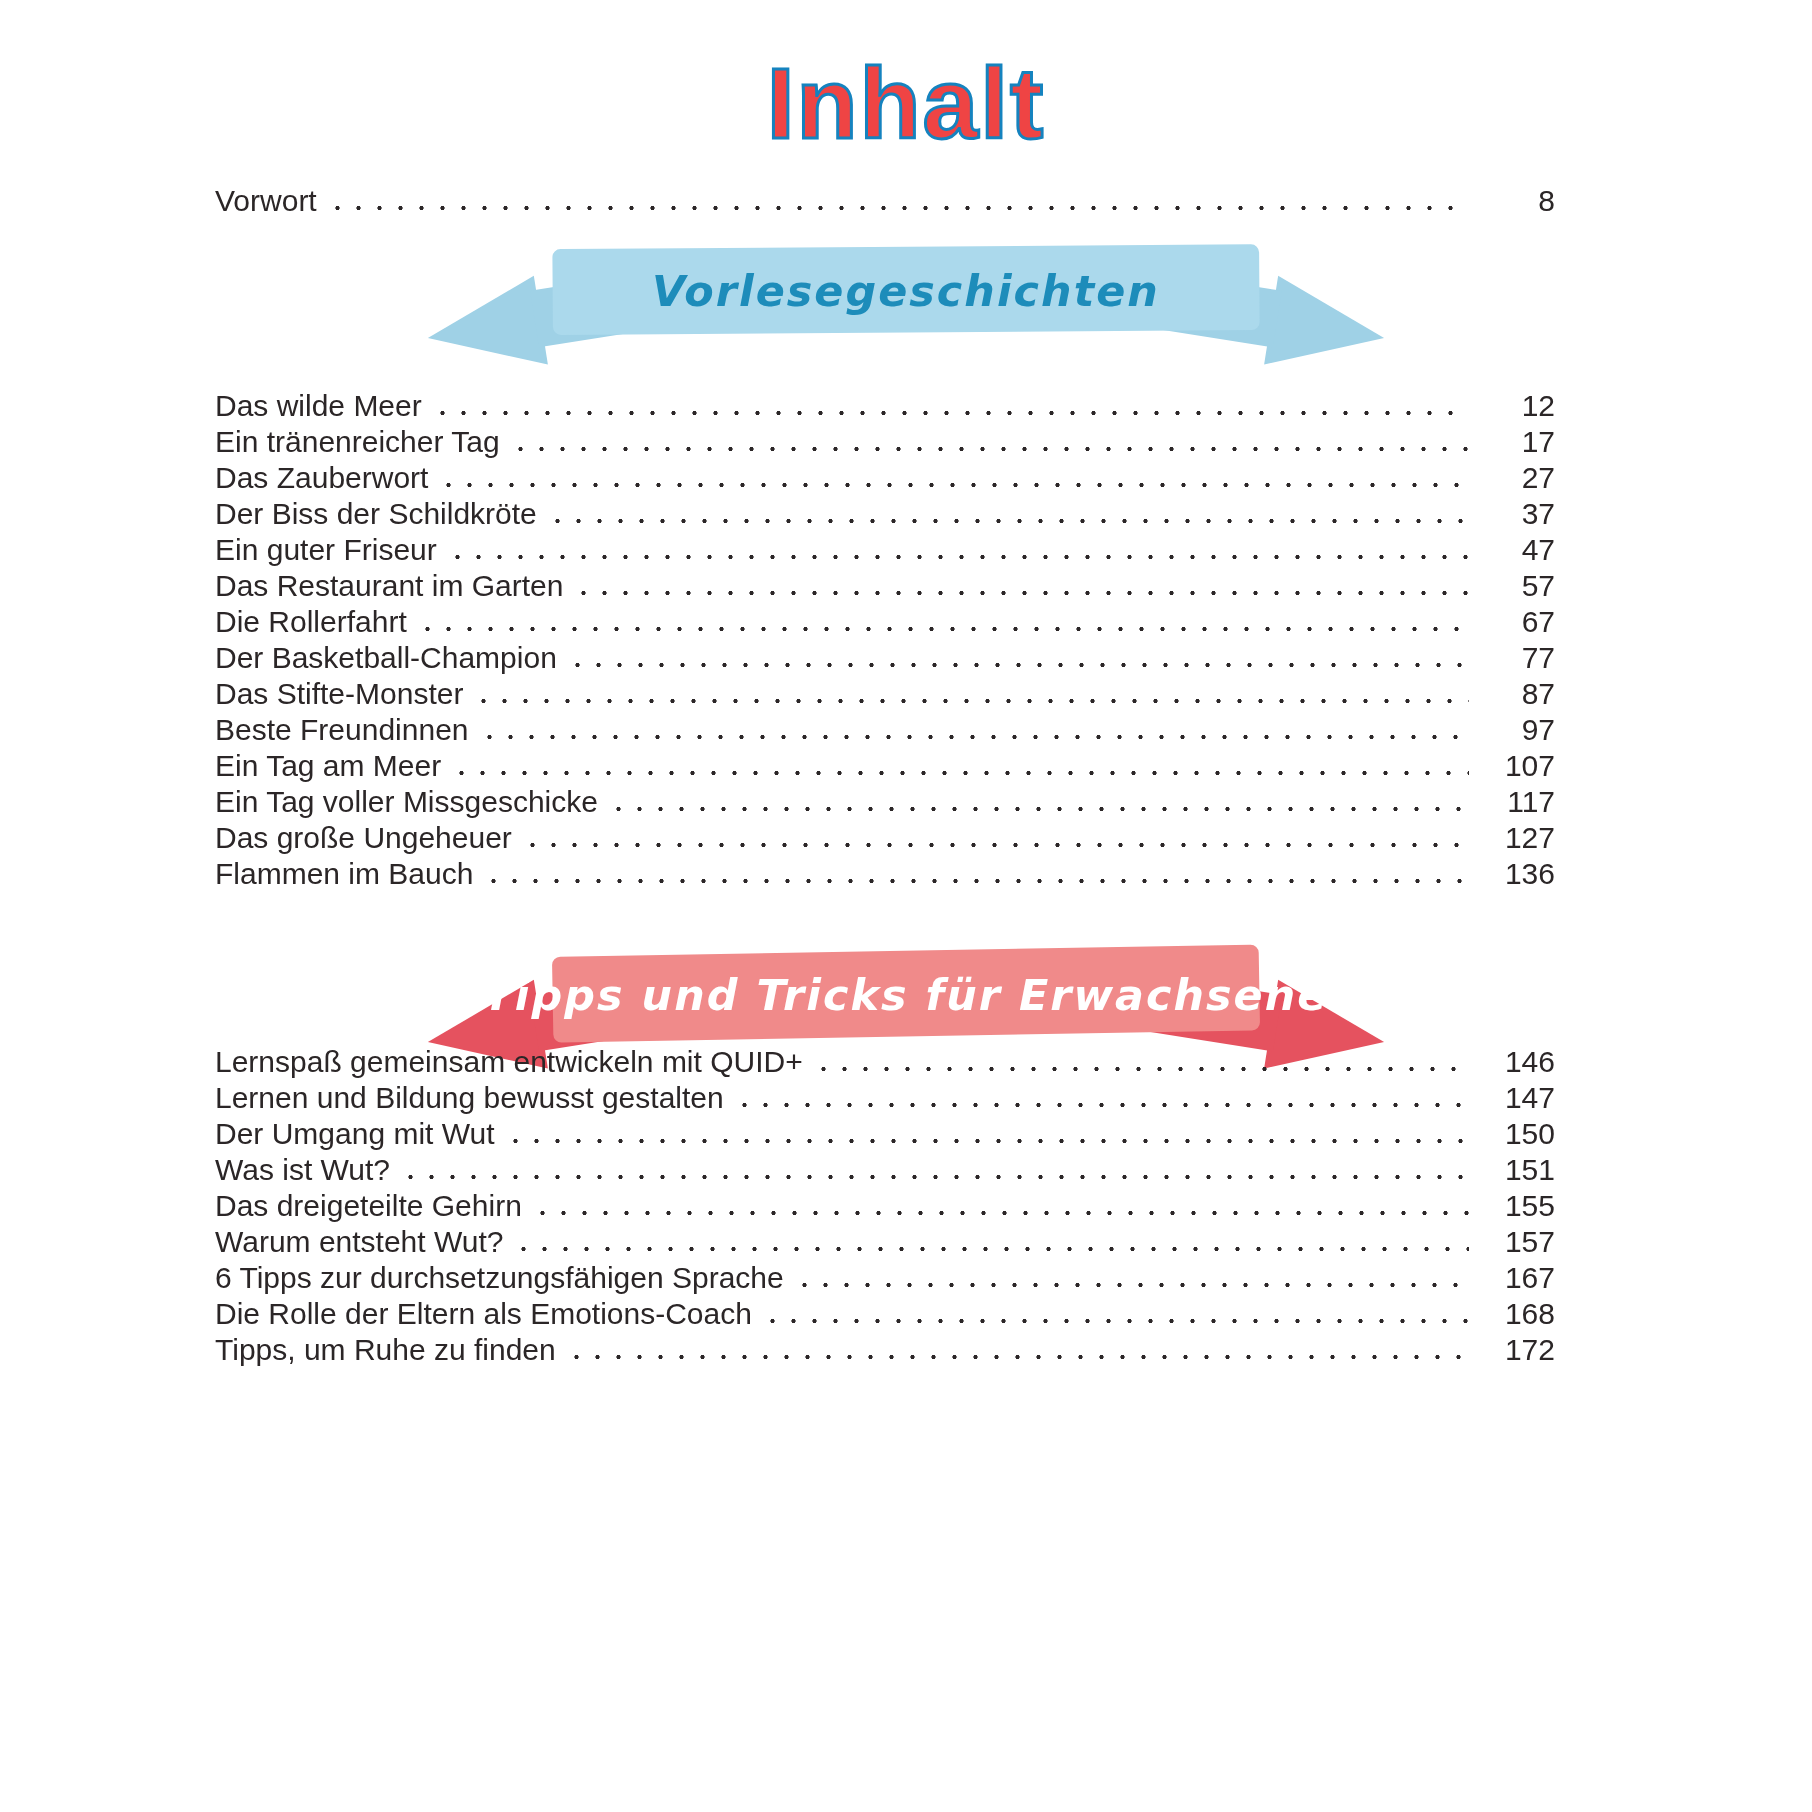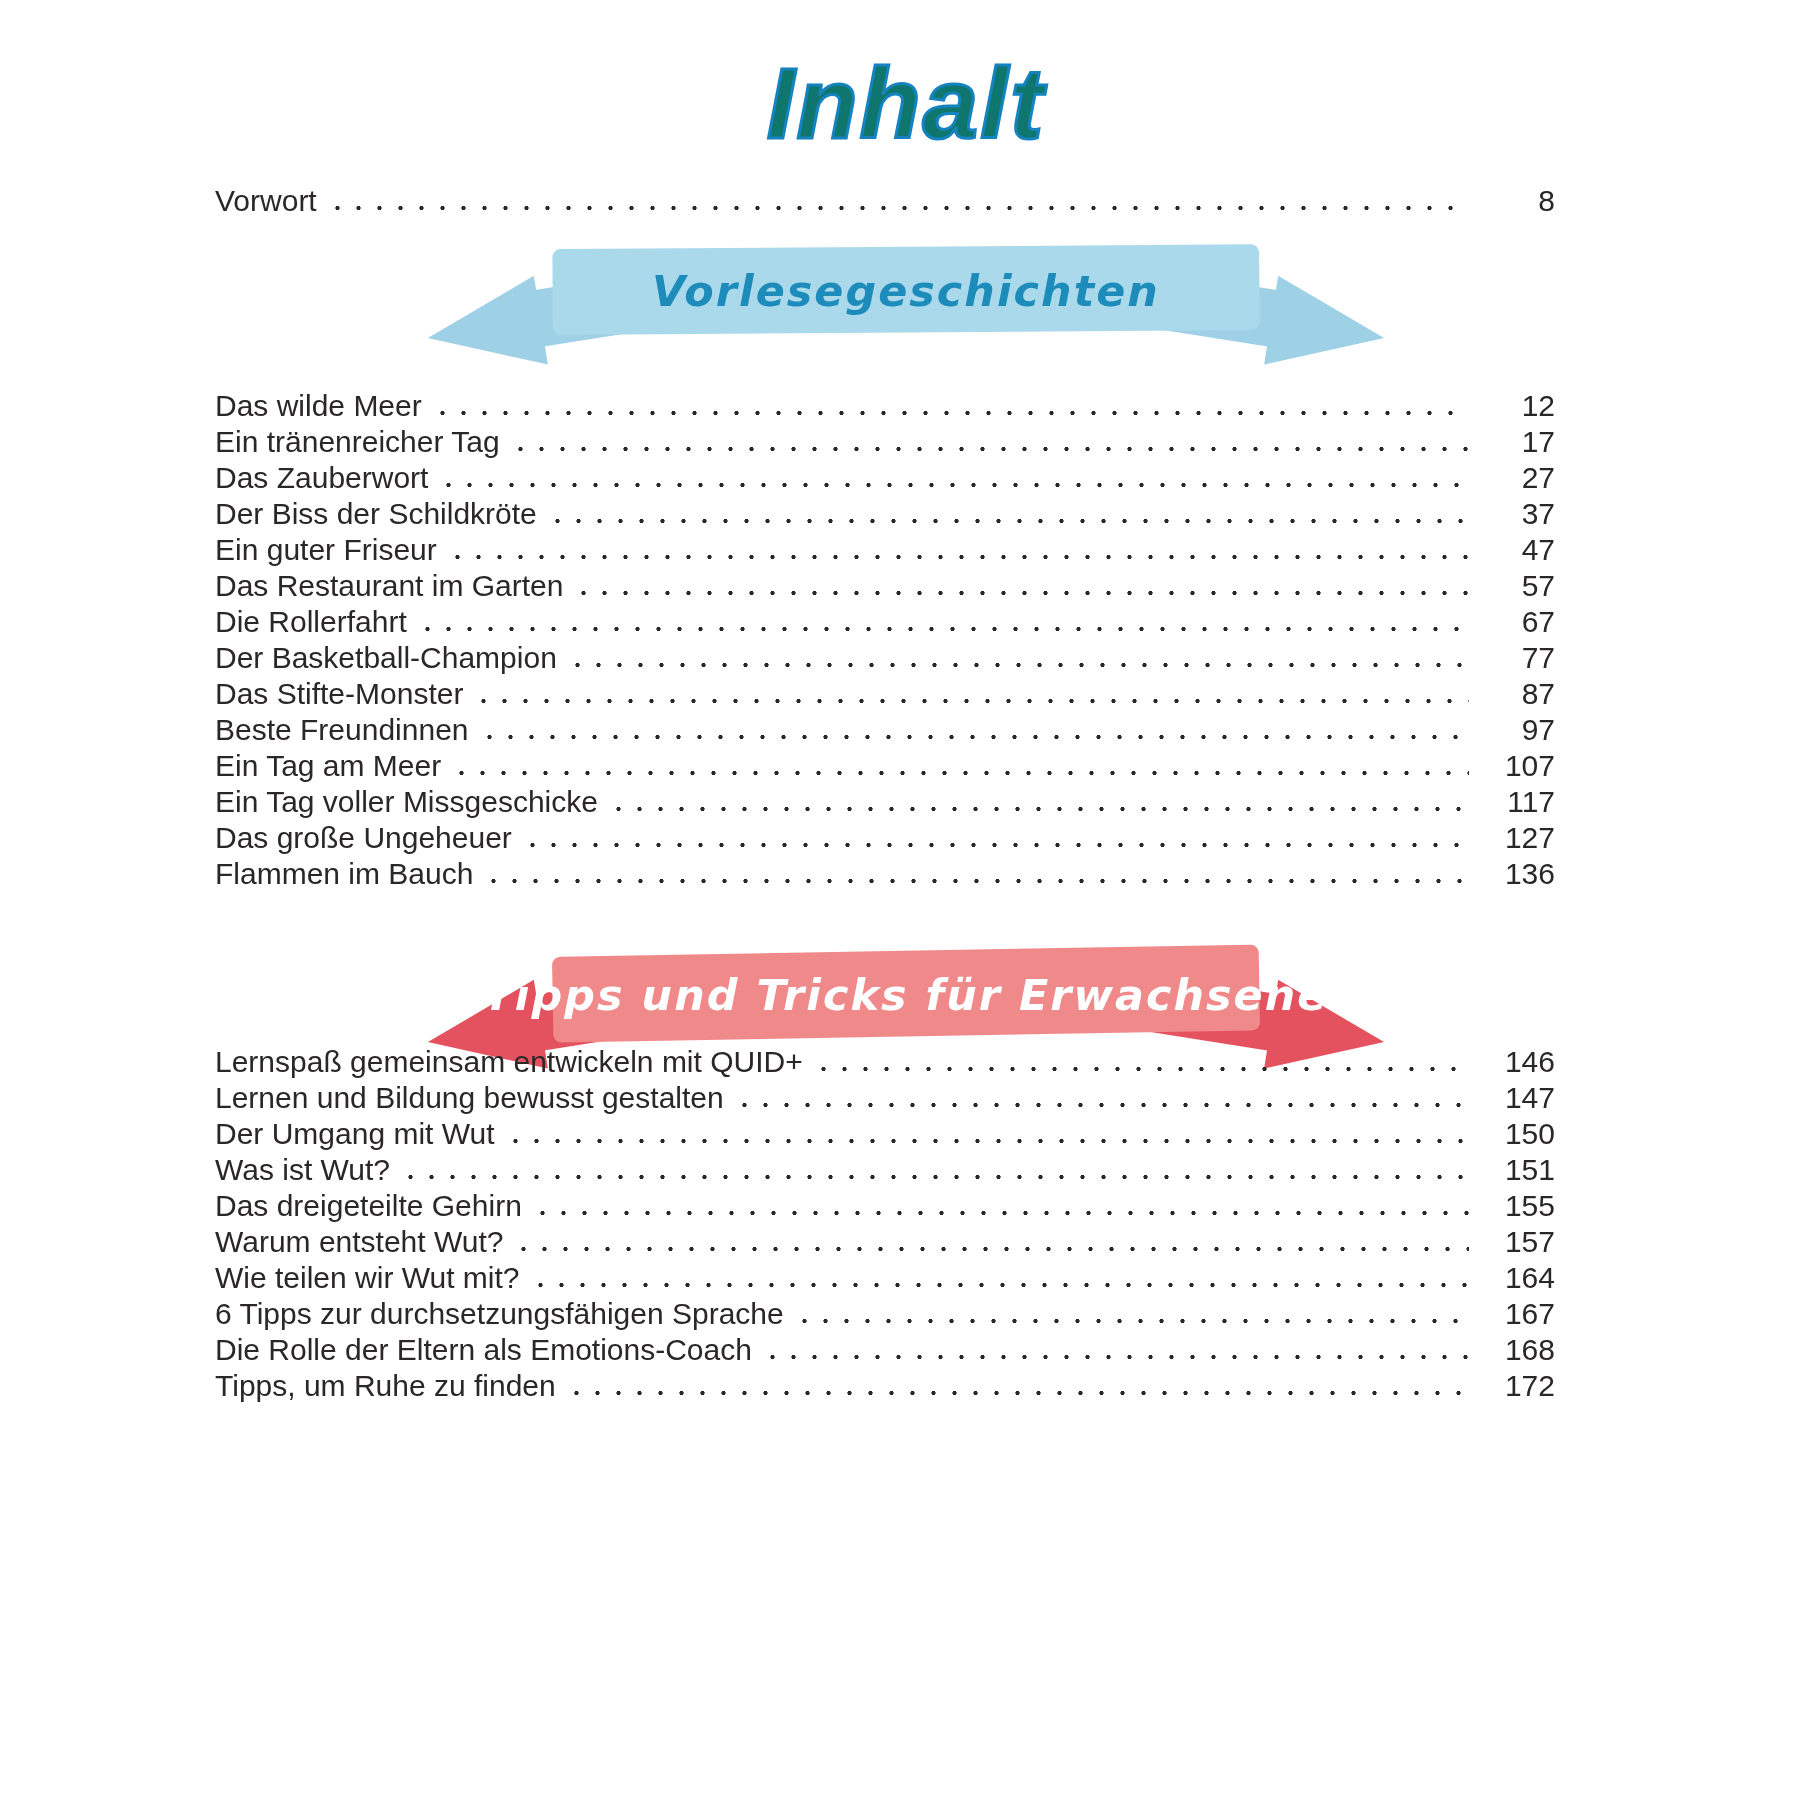--- a/index.html
+++ b/index.html
@@ -11,24 +11,23 @@
     color:#2b2627;
     overflow:hidden;
   }
   .page-title{
     position:absolute;
     top:48px;left:0;width:100%;
     text-align:center;
     font-size:100px;
     font-weight:bold;
     letter-spacing:2px;
-    color:#0f766e;
+    color:#ef4444;
     -webkit-text-stroke:3px #1583bf;
     line-height:1.1;
-    font-style:italic;
   }
   .toc-block{position:absolute;left:215px;width:1340px;}
   .toc-row{
     display:flex;
     align-items:flex-end;
     height:36px;
     font-size:30px;
     line-height:34px;
   }
   .toc-label{white-space:nowrap;text-align:right;}
@@ -226,25 +225,20 @@
         <span class="toc-label">Das dreigeteilte Gehirn</span>
         <span class="toc-dots"></span>
         <span class="toc-page">155</span>
       </div>
       <div class="toc-row">
         <span class="toc-label">Warum entsteht Wut?</span>
         <span class="toc-dots"></span>
         <span class="toc-page">157</span>
       </div>
       <div class="toc-row">
-        <span class="toc-label">Wie teilen wir Wut mit?</span>
-        <span class="toc-dots"></span>
-        <span class="toc-page">164</span>
-      </div>
-      <div class="toc-row">
         <span class="toc-label">6 Tipps zur durchsetzungsfähigen Sprache</span>
         <span class="toc-dots"></span>
         <span class="toc-page">167</span>
       </div>
       <div class="toc-row">
         <span class="toc-label">Die Rolle der Eltern als Emotions-Coach</span>
         <span class="toc-dots"></span>
         <span class="toc-page">168</span>
       </div>
       <div class="toc-row">

